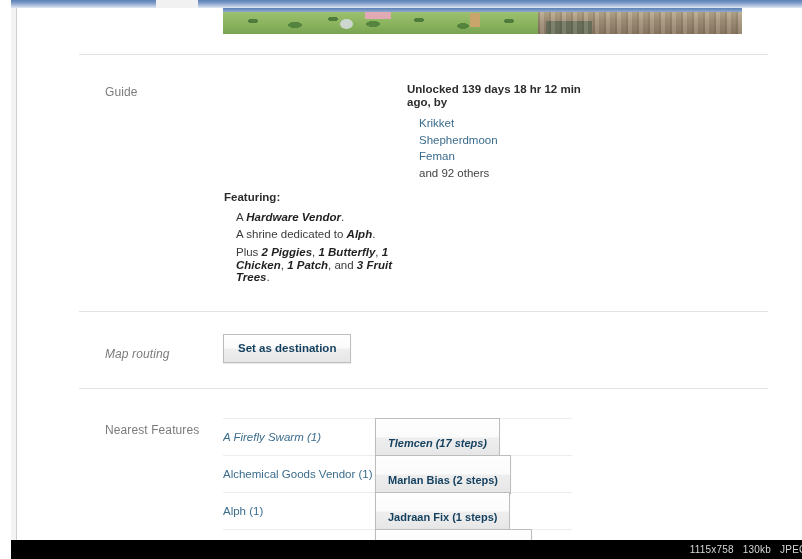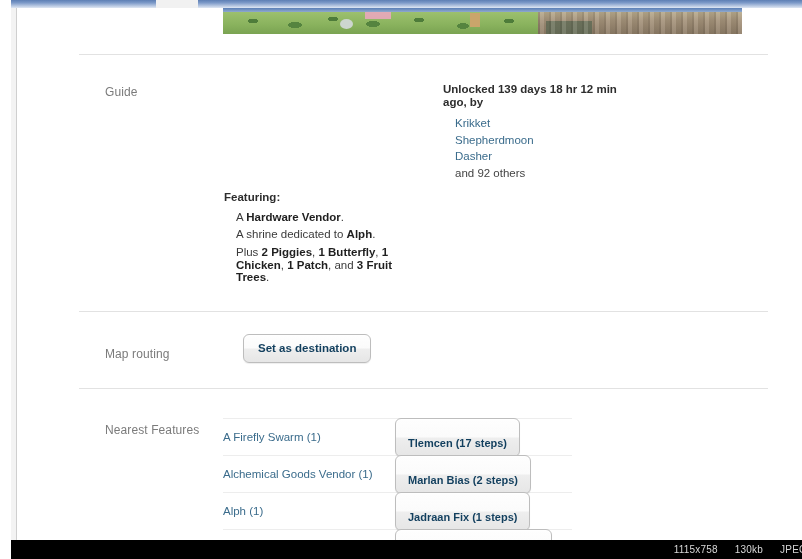--- a/index.html
+++ b/index.html
@@ -156,56 +156,55 @@
     color: #444;
     margin-left: 12px;
     line-height: 16.5px;
   }
   .feat-line {
     font-size: 11.5px;
     color: #3b3b3b;
     margin-left: 12px;
     line-height: 16.5px;
   }
-  .feat-line b { color:#1f1f1f; }
+  .feat-line b { color:#1f1f1f;font-style:italic; }
   .feat-line.multi { line-height: 12.5px; margin-top: 4px; }
 
   
   .btn {
     display: inline-block;
     font-family: "Liberation Sans", sans-serif;
     font-size: 11.5px;
     font-weight: bold;
     color: #123f5e;
     background: linear-gradient(180deg,#fefefe 0%, #fbfbfb 48%, #eeeeee 52%, #e6e6e6 100%);
     border: 1px solid #bdbdbd;
-    border-radius: 6px;
+    border-radius: 0;
     padding: 7px 14px 8px;
     text-align: left;
     box-shadow: 0 1px 1px rgba(0,0,0,.07), inset 0 1px 0 #fff;
     cursor: pointer;
     white-space: nowrap;
-    margin-left: 20px;
   }
   .btn.small { padding: 18px 12px 7px; font-size: 11px; }
 
   
   #nf-table {
     position: absolute;
     left: 206px;
     top: 410px;
     width: 349px;
   }
   .nf-row {
     display: flex;
     align-items: center;
     height: 36px;
     border-bottom: 1px solid #ededed;
   }
-  .nf-row:first-child { border-top: 1px solid #ededed; }
+  .nf-row:first-child { border-top: 1px solid #ededed; font-style: italic; }
   .nf-name {
     flex: 0 0 152px;
     font-size: 11.5px;
     color: #3b6c8c;
     white-space: nowrap;
     overflow: hidden;
   }
   .nf-btn-cell { flex: 1 1 auto; }
 
   
@@ -217,21 +216,21 @@
     color: #d8d8d8;
     font-size: 10px;
     font-family: "Liberation Sans", sans-serif;
     display: flex;
     align-items: center;
     justify-content: flex-end;
     padding-right: 6px;
     box-sizing: border-box;
     letter-spacing: .2px;
   }
-  #statusbar span { margin-left: 17px; }
+  #statusbar span { margin-left: 9px; }
 </style>
 </head>
 <body>
 
 <div id="viewer">
 
   <div class="chrome-strip">
     <div class="notch"></div>
   </div>
   <div class="frame-left"></div>
@@ -250,38 +249,38 @@
       <div class="pink"></div>
       <div class="hut"></div>
       <div class="pond"></div>
     </div>
 
     <div class="hr" style="top:46px;"></div>
 
     <div class="sect-label" style="left:88px; top:77px;">Guide</div>
 
 
-    <div style="position:absolute; left:390px; top:75px; width:180px;margin-left:36px;">
+    <div style="position:absolute; left:390px; top:75px; width:180px;">
       <div class="col-head wrap">Unlocked 139 days 18 hr 12 min ago, by</div>
       <a class="lnk">Krikket</a>
       <a class="lnk">Shepherdmoon</a>
-      <a class="lnk">Dasher</a>
+      <a class="lnk">Feman</a>
       <span class="plain">and 92 others</span>
     </div>
 
     <div style="position:absolute; left:207px; top:183px; width:170px;">
       <div class="col-head">Featuring:</div>
       <div class="feat-line"><span>A </span><b>Hardware Vendor</b><span>.</span></div>
       <div class="feat-line"><span>A shrine dedicated to </span><b>Alph</b><span>.</span></div>
       <div class="feat-line multi"><span>Plus </span><b>2 Piggies</b><span>, </span><b>1 Butterfly</b><span>, </span><b>1 Chicken</b><span>, </span><b>1 Patch</b><span>, and </span><b>3 Fruit Trees</b><span>.</span></div>
     </div>
 
     <div class="hr" style="top:303px;"></div>
 
-    <div class="sect-label" style="left:88px; top:339px;">Map routing</div>
+    <div class="sect-label" style="left:88px; top:339px;font-style:italic;">Map routing</div>
     <div style="position:absolute; left:206px; top:326px;">
       <div class="btn">Set as destination</div>
     </div>
 
     <div class="hr" style="top:380px;"></div>
 
     <div class="sect-label" style="left:88px; top:415px;">Nearest Features</div>
 
     <div id="nf-table">
       <div class="nf-row">

